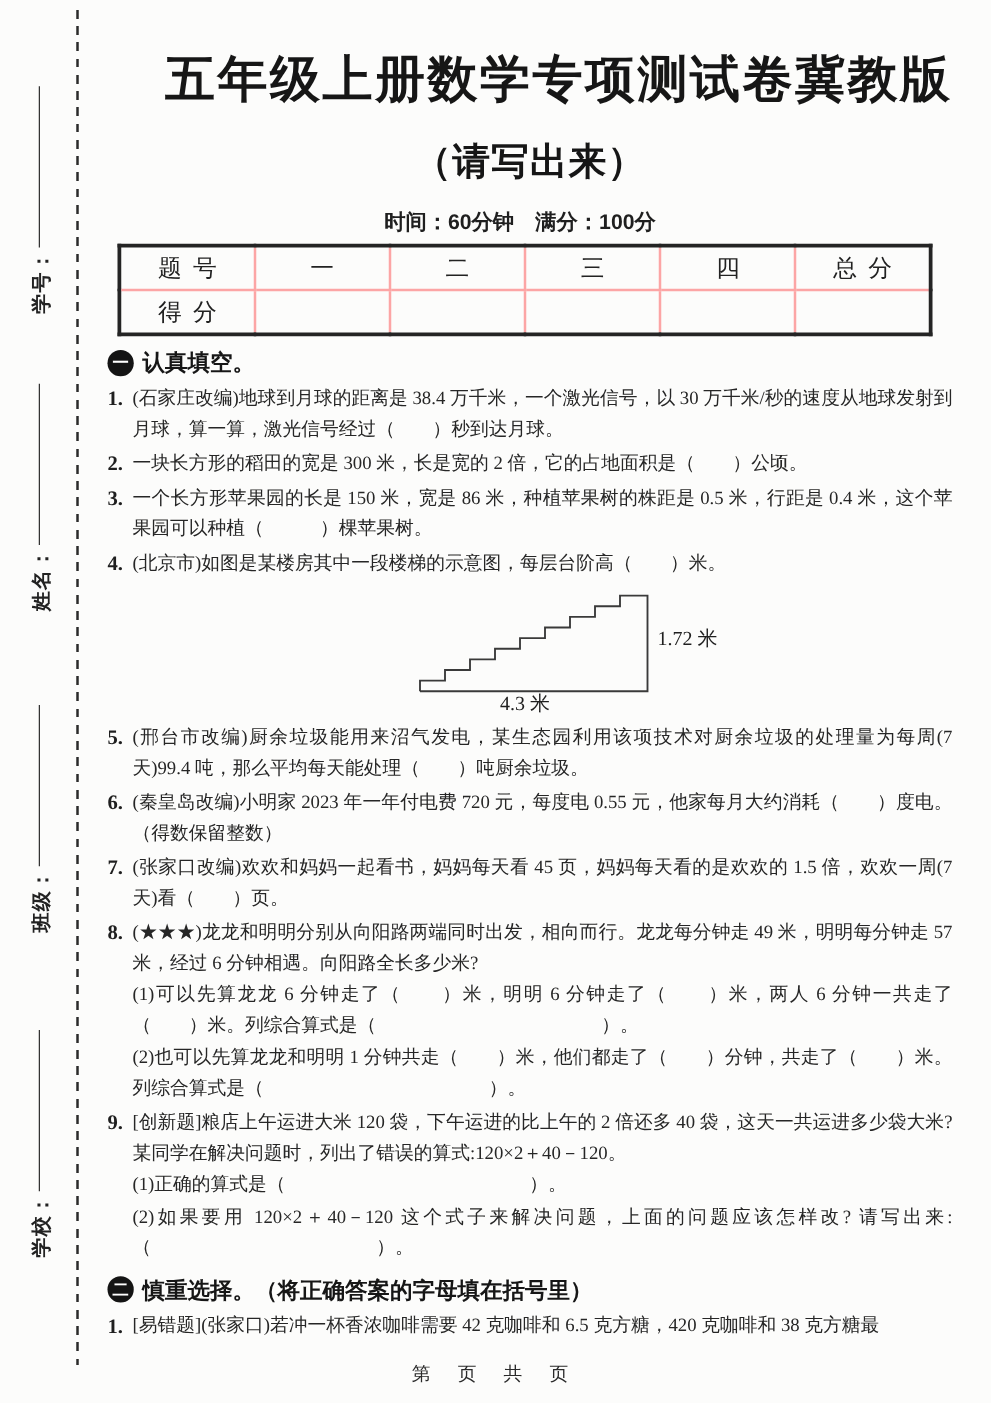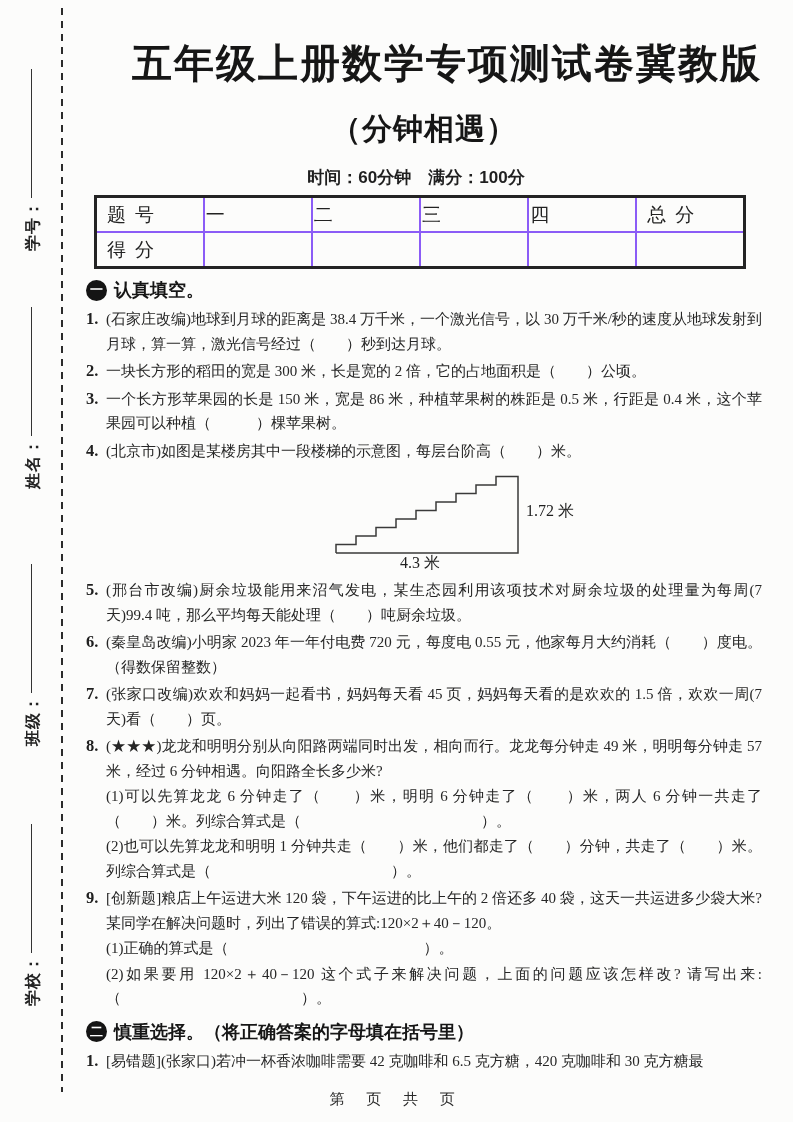--- a/index.html
+++ b/index.html
@@ -35,21 +35,21 @@
   .meta{
     font-family:"Liberation Sans","DejaVu Sans",sans-serif;
     font-size:17px;font-weight:bold;text-align:center;padding-right:16px;margin-top:16px;
   }
   
   table.score{
     border-collapse:collapse;width:652px;margin:6px 0 0 8px;
     border:3px solid #242424;table-layout:fixed;
   }
   table.score td{
-    border:2px solid #8b5cf6;height:31px;
+    border:2px solid #fca5a5;height:31px;text-align:center;
     font-size:19px;color:#222;
   }
   table.score td.lbl{letter-spacing:9px;text-indent:9px;}
   
   .sec-head{display:flex;align-items:center;gap:7px;margin:9px 0 5px 0;}
   .badge{
     width:21px;height:21px;border-radius:50%;background:#141414;color:#fff;
     display:inline-flex;align-items:center;justify-content:center;
     font-size:13px;font-weight:bold;flex:0 0 auto;
     font-family:"Liberation Sans","DejaVu Sans",sans-serif;
@@ -94,21 +94,21 @@
     <span class="fline"></span>
   </div>
   <div class="side-field" style="top:902px;">
     <span class="flabel">学校：</span>
     <span class="fline"></span>
   </div>
 
   <div class="main">
 
     <div class="title">五年级上册数学专项测试卷冀教版</div>
-    <div class="subtitle">（分钟相遇）</div>
+    <div class="subtitle">（请写出来）</div>
     <div class="meta">时间：60分钟　满分：100分</div>
 
     <table class="score">
       <tbody>
           <tr>
         <td class="lbl">题号</td>
         <td>一</td>
         <td>二</td>
         <td>三</td>
         <td>四</td>
@@ -205,21 +205,21 @@
     </div>
 
     <div class="sec-head">
       <span class="badge">二</span>
       <span class="sec-title">慎重选择。（将正确答案的字母填在括号里）</span>
     </div>
 
     <div class="q">
       <span class="qnum">1.</span>
       <div class="qbody">
-          <div class="qtext">[易错题](张家口)若冲一杯香浓咖啡需要 42 克咖啡和 6.5 克方糖，420 克咖啡和 30 克方糖最</div>
+          <div class="qtext">[易错题](张家口)若冲一杯香浓咖啡需要 42 克咖啡和 6.5 克方糖，420 克咖啡和 38 克方糖最</div>
         </div>
     </div>
 
   </div>
 
   <div class="footer">第 页 共 页</div>
 
 </div>
 
 </body></html>

